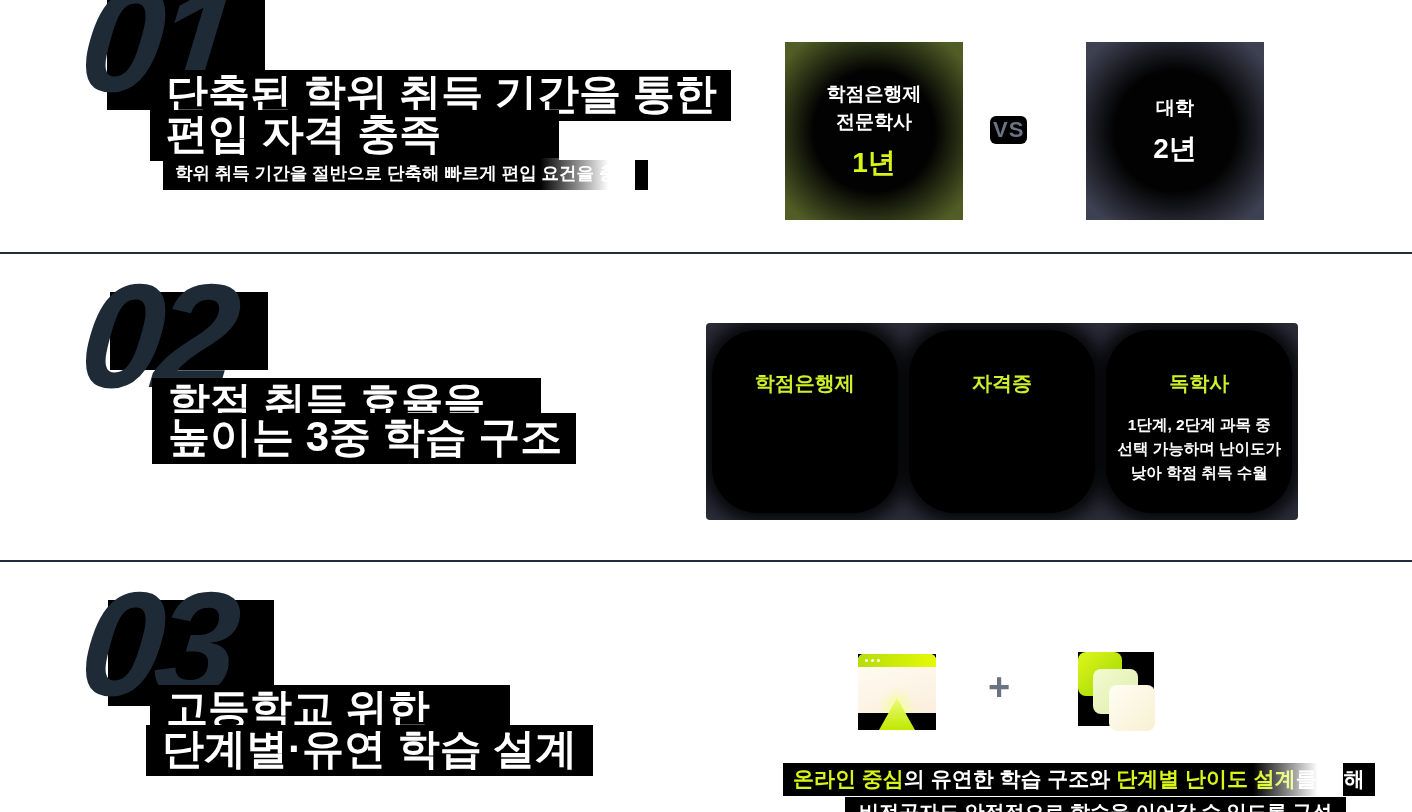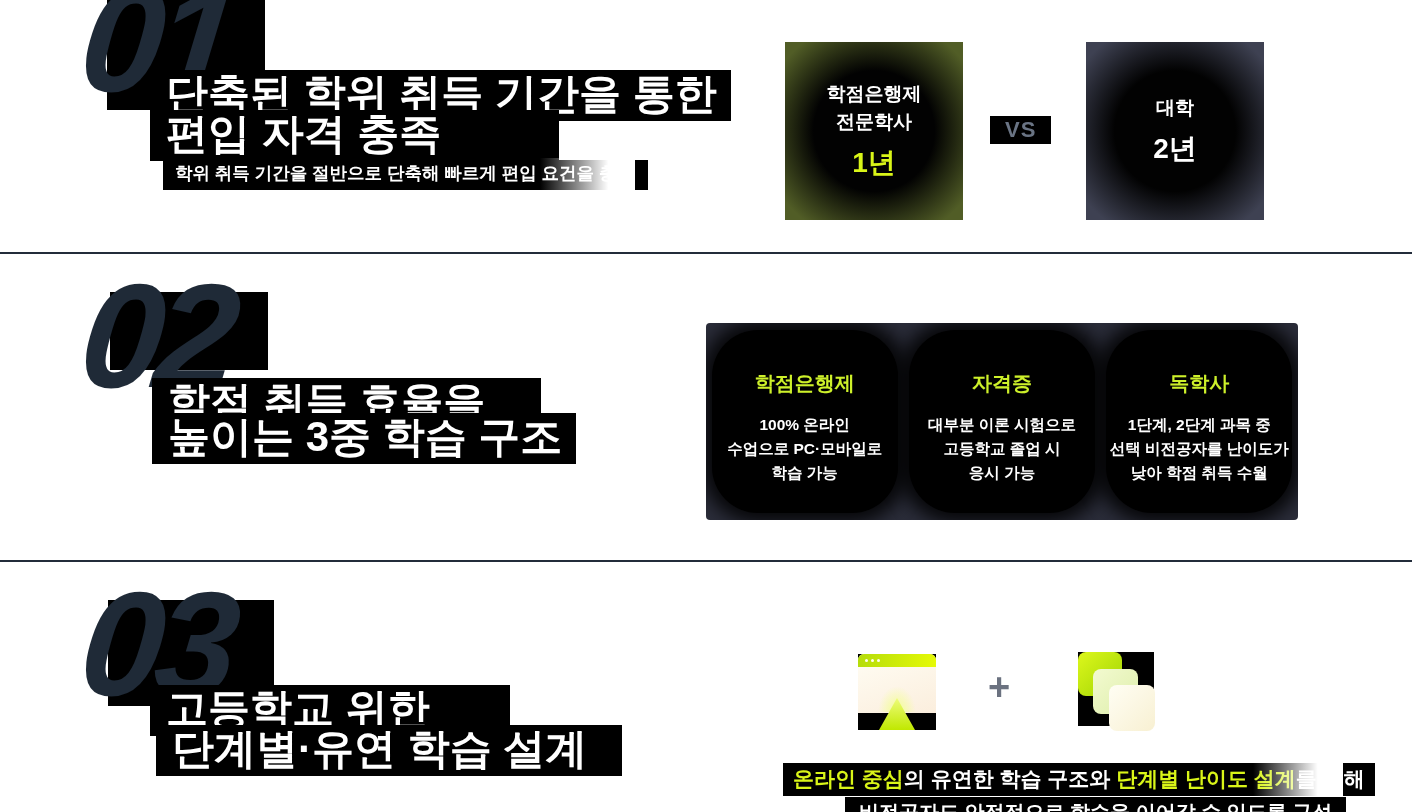--- a/index.html
+++ b/index.html
@@ -32,21 +32,21 @@
   
   .tile { position:absolute; top:42px; width:178px; height:178px;
     display:flex; flex-direction:column; align-items:center; justify-content:center; }
   .tile-olive { left:785px; background:radial-gradient(circle, #020202 48%, #515d26 90%); }
   .tile-slate { left:1086px; background:radial-gradient(circle, #020202 48%, #3e4152 90%); }
   .tile-label { color:#fff; font-size:19px; font-weight:700; line-height:1.45; text-align:center; white-space:pre-line; }
   .tile-value { font-size:28px; font-weight:700; margin-top:9px; }
   .tile-value.lime { color:#d9f518; }
   .tile-value.white { color:#fff; }
   .vs-label { position:absolute; left:990px; top:116px; background:#000; color:#6a7484;
-    font-size:22px; font-weight:900; padding:1px 15px; letter-spacing:1px; }
+    font-size:22px; font-weight:900; padding:1px 3px; letter-spacing:1px;border-radius:6px; }
 
   
   .cards-panel { position:absolute; left:706px; top:323px; width:592px; height:197px;
     background:#2b2d3a; border-radius:4px; overflow:hidden;
     display:flex; align-items:center; justify-content:space-around; }
   .card { position:relative; width:186px; height:183px; background:#000; border-radius:46px;
     box-shadow:0 0 18px 10px rgba(0,0,0,0.85);
     display:flex; flex-direction:column; align-items:center; }
   .card-title { color:#cdf02a; font-size:20px; font-weight:800; margin-top:40px; }
   .card-body { color:#fff; font-size:15.5px; font-weight:600; line-height:1.55;
@@ -116,47 +116,41 @@
   <div>
     <div class="num-backdrop" style="left:110px; top:292px; width:158px; height:78px;"></div>
     <div class="big-num" style="left:82px; top:262px;">02</div>
 
     <div class="hl-line" style="left:152px; top:378px; padding-right:56px;">학점 취득 효율을</div>
     <div class="hl-line" style="left:152px; top:413px;">높이는 3중 학습 구조</div>
 
     <div class="cards-panel">
       <div class="card">
         <div class="card-title">학점은행제</div>
-        <div class="card-body">100% 온라인
-수업으로 PC·모바일로
-학습 가능</div>
       </div>
       <div class="card">
         <div class="card-title">자격증</div>
-        <div class="card-body">대부분 이론 시험으로
-고등학교 졸업 시
-응시 가능</div>
       </div>
       <div class="card">
         <div class="card-title">독학사</div>
         <div class="card-body">1단계, 2단계 과목 중
-선택 비전공자를 난이도가
+선택 가능하며 난이도가
 낮아 학점 취득 수월</div>
       </div>
     </div>
   </div>
 
   <div class="divider" style="top:560px;"></div>
 
   <div>
     <div class="num-backdrop" style="left:108px; top:600px; width:166px; height:106px;"></div>
     <div class="big-num" style="left:82px; top:570px;">03</div>
 
     <div class="hl-line" style="left:150px; top:685px; padding-right:80px;">고등학교 위한</div>
-    <div class="hl-line" style="left:156px; top:725px; padding-right:35px;">단계별·유연 학습 설계</div>
+    <div class="hl-line" style="left:146px; top:725px; padding-right:16px;">단계별·유연 학습 설계</div>
 
     <div class="browser-icon">
       <div class="bi-window"></div>
       <div class="bi-header"></div>
       <div class="bi-dot" style="left:7px;"></div>
       <div class="bi-dot" style="left:13px;"></div>
       <div class="bi-dot" style="left:19px;"></div>
       <div class="bi-glow"></div>
       <div class="bi-triangle"></div>
     </div>

